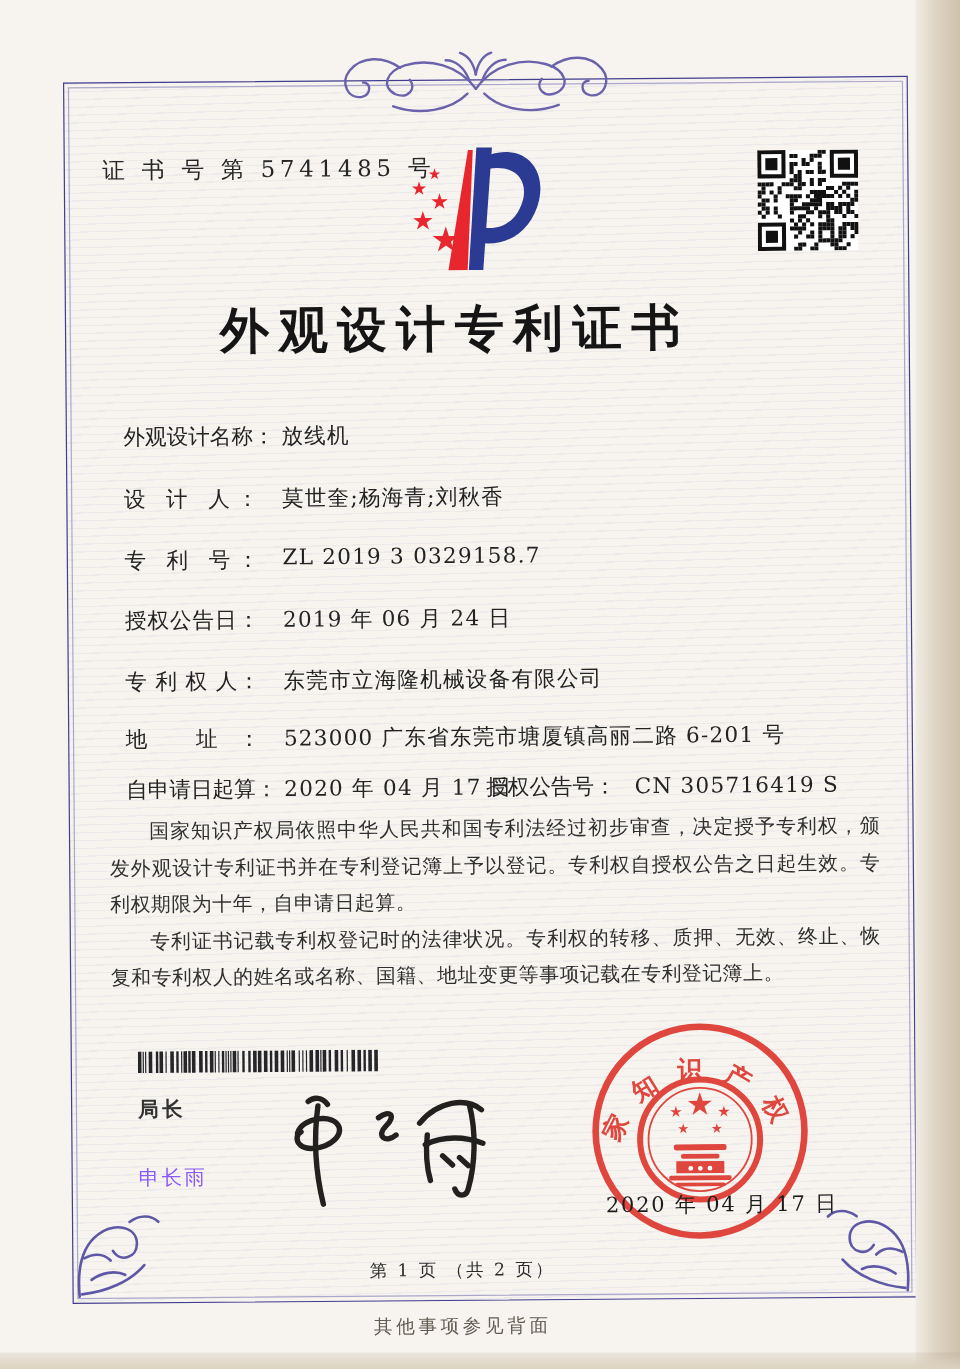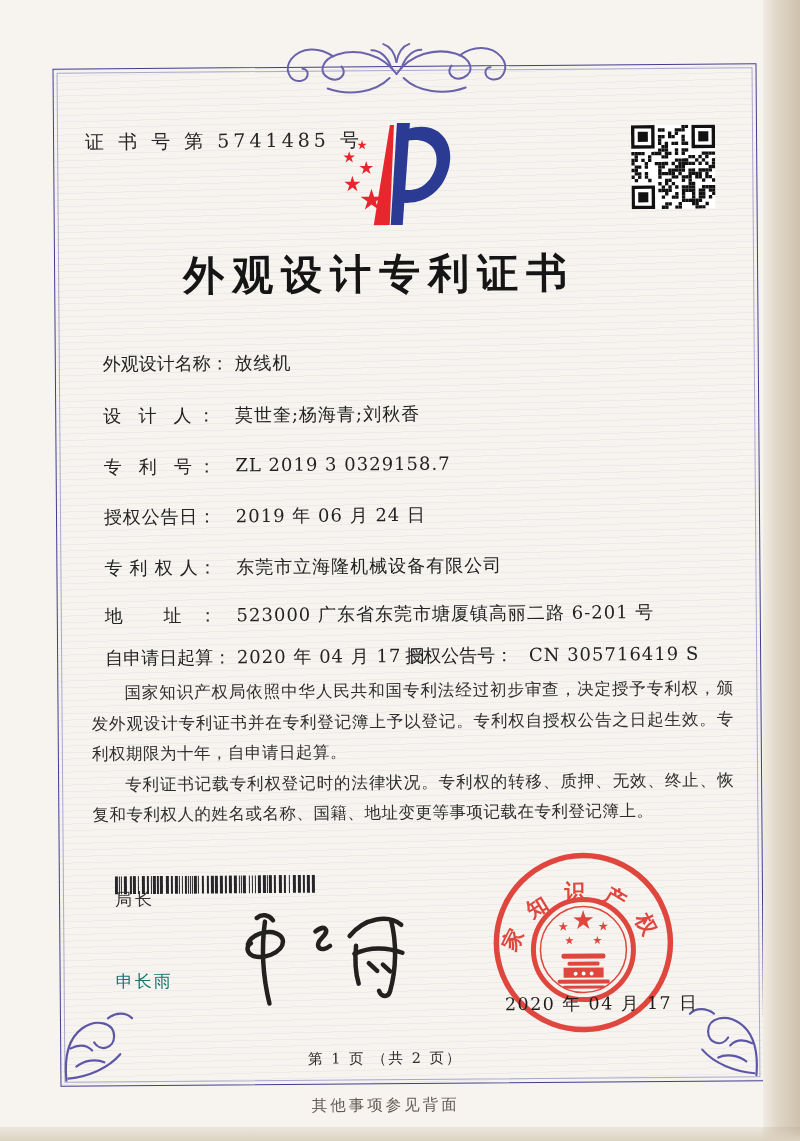--- a/index.html
+++ b/index.html
@@ -22,22 +22,22 @@
   .title{left:0;top:247px;width:762px;text-align:center;font-size:41px;font-weight:700;
          letter-spacing:8px;color:#151515;}
   .row{position:absolute;left:104px;font-size:18px;color:#232323;white-space:nowrap;}
   .flabel{display:inline-block;width:112px;text-align:justify;text-align-last:justify;vertical-align:top;}
   .fvalue{margin-left:14px;letter-spacing:1px;}
   .grant2{position:absolute;left:300px;top:0;white-space:nowrap;}
   .grant2 .fvalue{margin-left:10px;}
   .paras{left:90px;top:676px;width:642px;font-size:16.5px;line-height:30.5px;
          color:#2f2f2f;text-align:justify;}
   .paras p{margin:0;text-indent:2em;letter-spacing:.5px;}
-  .sigrole{left:112px;top:886px;font-size:17px;color:#333;letter-spacing:3px;}
-  .signame{left:112px;top:968px;font-size:17px;color:#0f766e;letter-spacing:2px;}
+  .sigrole{left:112px;top:911px;font-size:17px;color:#333;letter-spacing:3px;font-weight:bold;}
+  .signame{left:112px;top:968px;font-size:17px;color:#8b5cf6;letter-spacing:2px;}
   .sealdate{left:501px;top:993px;font-size:17.5px;letter-spacing:1.5px;color:#1d1c1b;white-space:nowrap;}
   .pageinfo{left:0;top:1049px;width:762px;text-align:center;font-size:14.5px;
             letter-spacing:2px;color:#2c2c2c;}
   .backnote{left:0;top:1095px;width:762px;text-align:center;font-size:15.5px;
             letter-spacing:3px;color:#615b51;}
   svg{display:block;}
   .hiddendefs{position:absolute;width:0;height:0;overflow:hidden;}
 </style>
 </head>
 <body>

